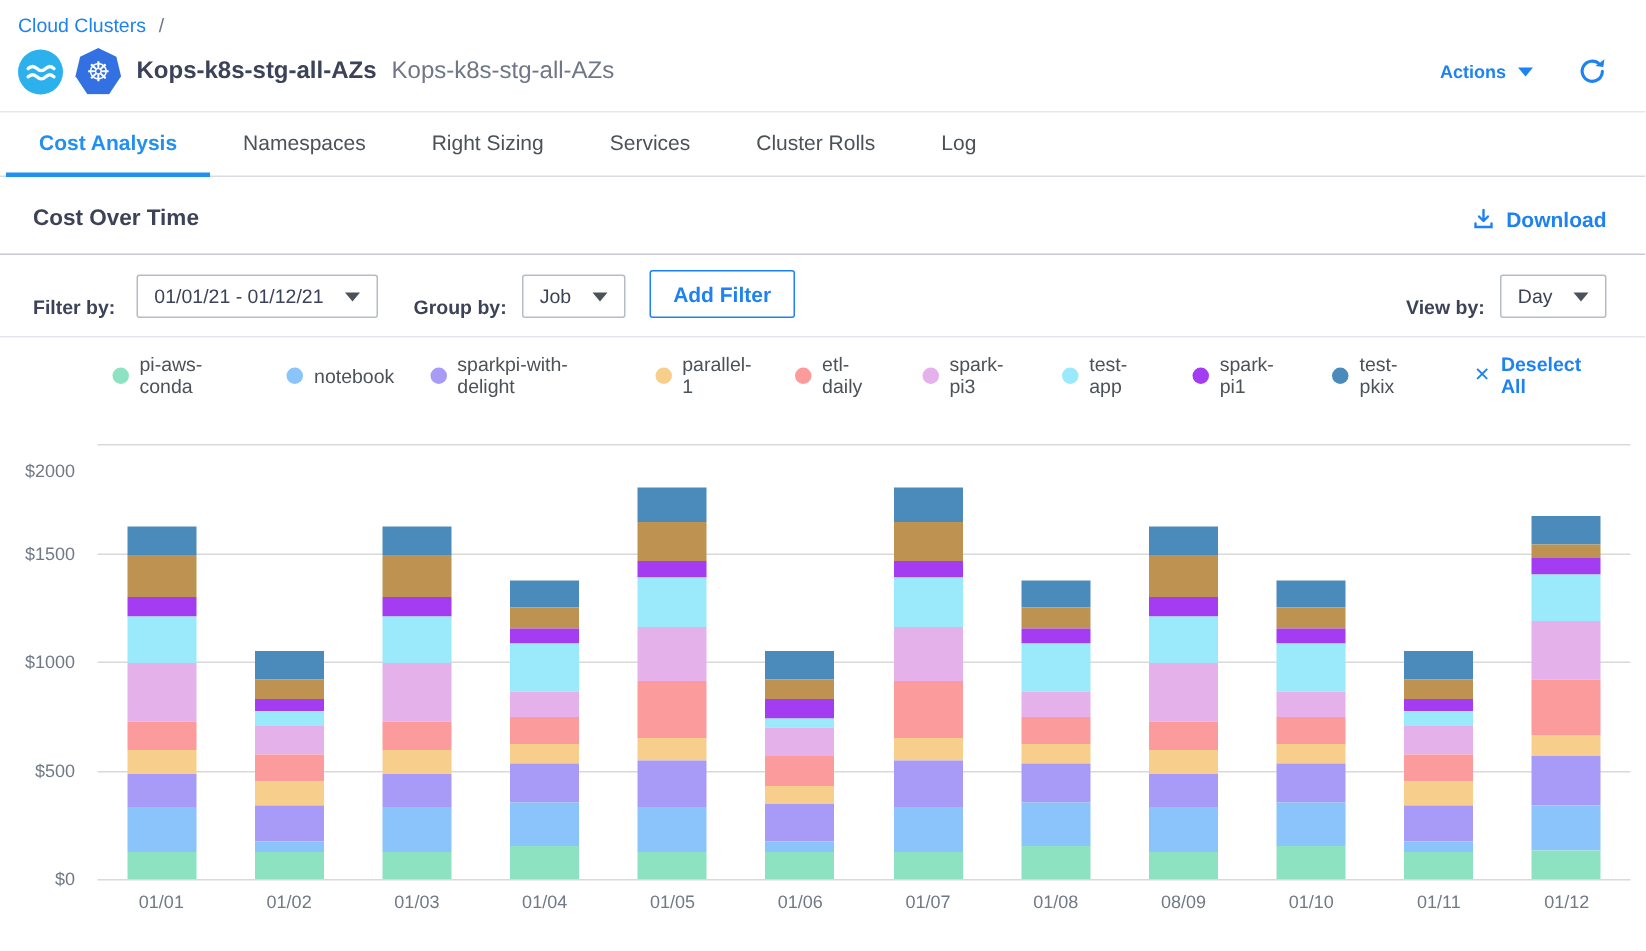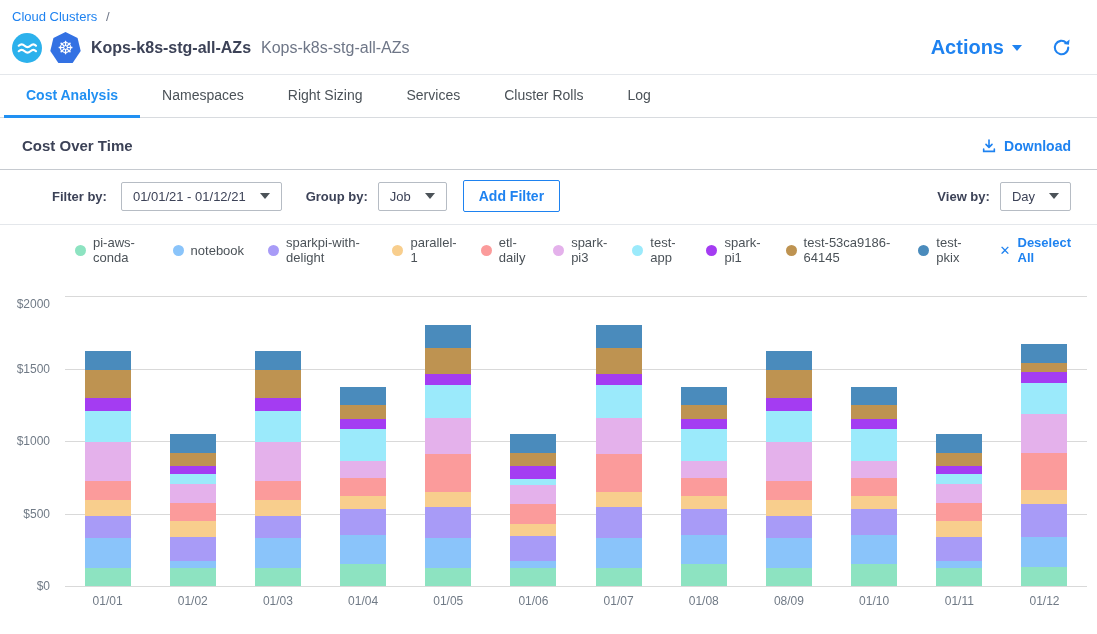--- a/index.html
+++ b/index.html
@@ -15,21 +15,21 @@
   .header-row { display:flex; align-items:center; padding:5px 26px 11px 12px; }
   .ocean-icon { width:30px; height:30px; border-radius:50%; background:#2cb1ec;
     display:flex; align-items:center; justify-content:center; flex:0 0 auto; }
   .k8s-icon { width:31px; height:31px; margin-left:8px; background:#3371e3;
     clip-path:polygon(50% 0%,89% 19%,99% 61%,73% 100%,27% 100%,1% 61%,11% 19%);
     display:flex; align-items:center; justify-content:center; color:#fff;
     font-size:18px; line-height:1; flex:0 0 auto; }
   .page-title { font-size:16px; font-weight:700; color:#3c4257; margin-left:10px; }
   .page-subtitle { font-size:16px; color:#6e7687; margin-left:10px; }
   .header-right { margin-left:auto; display:flex; align-items:center; gap:30px; }
-  .actions-btn { display:flex; align-items:center; gap:8px; font-size:20px;
+  .actions-btn { display:flex; align-items:center; gap:8px; font-size:12px;
     font-weight:700; color:#1e82f0; cursor:pointer; }
   .caret-down { width:0; height:0; border-left:5px solid transparent;
     border-right:5px solid transparent; border-top:6px solid #1e82f0; }
   .refresh-btn { cursor:pointer; display:flex; }
 
   .divider-light { border-bottom:1px solid #e4e7eb; }
   .divider-mid   { border-bottom:1px solid #c6cad0; }
 
   
   .tabs { display:flex; align-items:stretch; padding:0 4px; height:43px;
@@ -39,21 +39,21 @@
     margin-bottom:-1px; }
   .tab.active { color:#2190f2; font-weight:700; border-bottom-color:#2190f2; }
 
   
   .section-row { display:flex; align-items:center; padding:19px 26px 15px 22px; }
   .section-title { font-size:15px; font-weight:700; color:#3c4257; }
   .download-btn { margin-left:auto; display:flex; align-items:center; gap:7px;
     color:#1e82f0; font-size:14px; font-weight:700; cursor:pointer; }
 
   
-  .filter-row { display:flex; align-items:center; padding:10px 26px 12px 22px; gap:10px;margin-left:30px; }
+  .filter-row { display:flex; align-items:flex-end; padding:10px 26px 12px 22px; gap:10px; }
   .filter-label { font-size:13px; font-weight:700; color:#3c4257; }
   .select-box { display:flex; align-items:center; gap:14px; border:1px solid #b6bcc4;
     background:#fff; padding:6px 11px; font-size:13px; color:#3c4257;
     border-radius:2px; cursor:pointer; white-space:nowrap; }
   .select-box .caret-down { border-top-color:#4b5258; }
   .add-filter-btn { border:1px solid #1e82f0; color:#1e82f0; background:#fff;
     font-size:14px; font-weight:700; padding:7px 15px; border-radius:2px;
     cursor:pointer; margin-left:6px; font-family:inherit; }
   .filter-spacer { flex:1; }
 
@@ -183,24 +183,20 @@
     </div>
     <div class="legend-item">
       <span class="legend-dot" style="background: rgb(155, 234, 251);"></span>
       <span class="legend-label">test-app</span>
     </div>
     <div class="legend-item">
       <span class="legend-dot" style="background: rgb(164, 60, 242);"></span>
       <span class="legend-label">spark-pi1</span>
     </div>
     <div class="legend-item">
-      <span class="legend-dot" style="background: rgb(190, 147, 81);"></span>
-      <span class="legend-label">test-53ca9186-64145</span>
-    </div>
-    <div class="legend-item">
       <span class="legend-dot" style="background: rgb(74, 139, 188);"></span>
       <span class="legend-label">test-pkix</span>
     </div>
     <div class="deselect-all">
       <span class="deselect-x">✕</span>
       <span>Deselect All</span>
     </div>
   </div>
 
 <div class="chart-wrap">
@@ -392,14 +388,14 @@
       <div class="x-label">01/08</div>
       <div class="x-label">08/09</div>
       <div class="x-label">01/10</div>
       <div class="x-label">01/11</div>
       <div class="x-label">01/12</div>
     </div>
 <div class="y-label" style="top: 300px;">$0</div>
     <div class="y-label" style="top: 227.5px;">$500</div>
     <div class="y-label" style="top: 155px;">$1000</div>
     <div class="y-label" style="top: 82.5px;">$1500</div>
-    <div class="y-label" style="top: 18px;">$2000</div>
+    <div class="y-label" style="top: 28px;">$2000</div>
   </div>
 
 </body></html>

